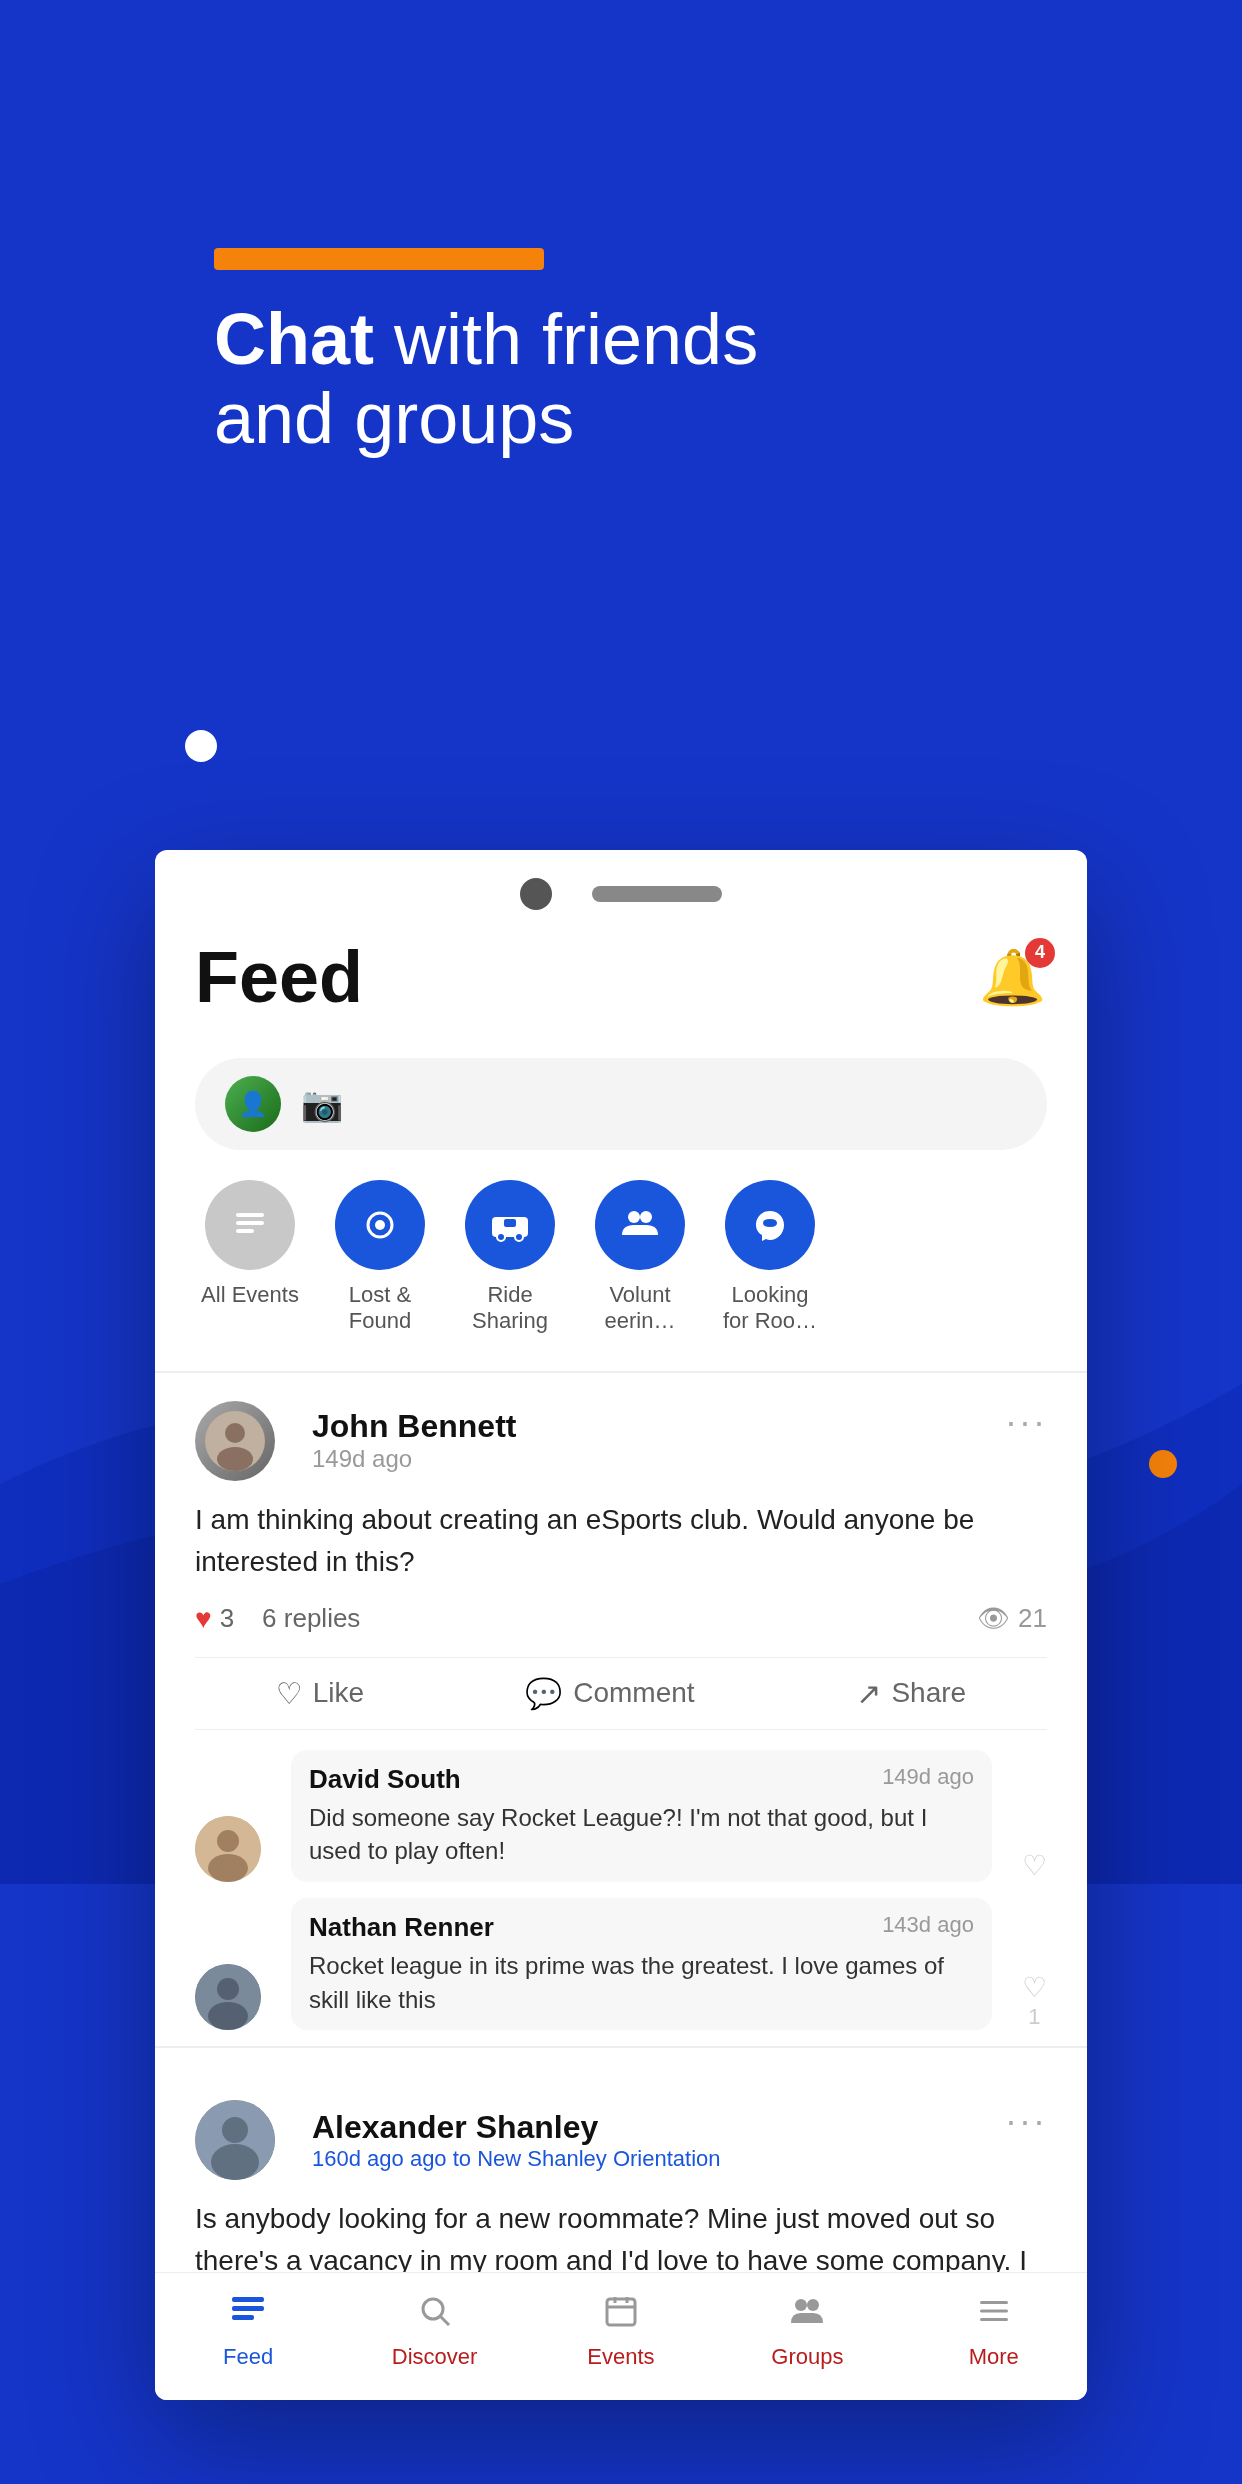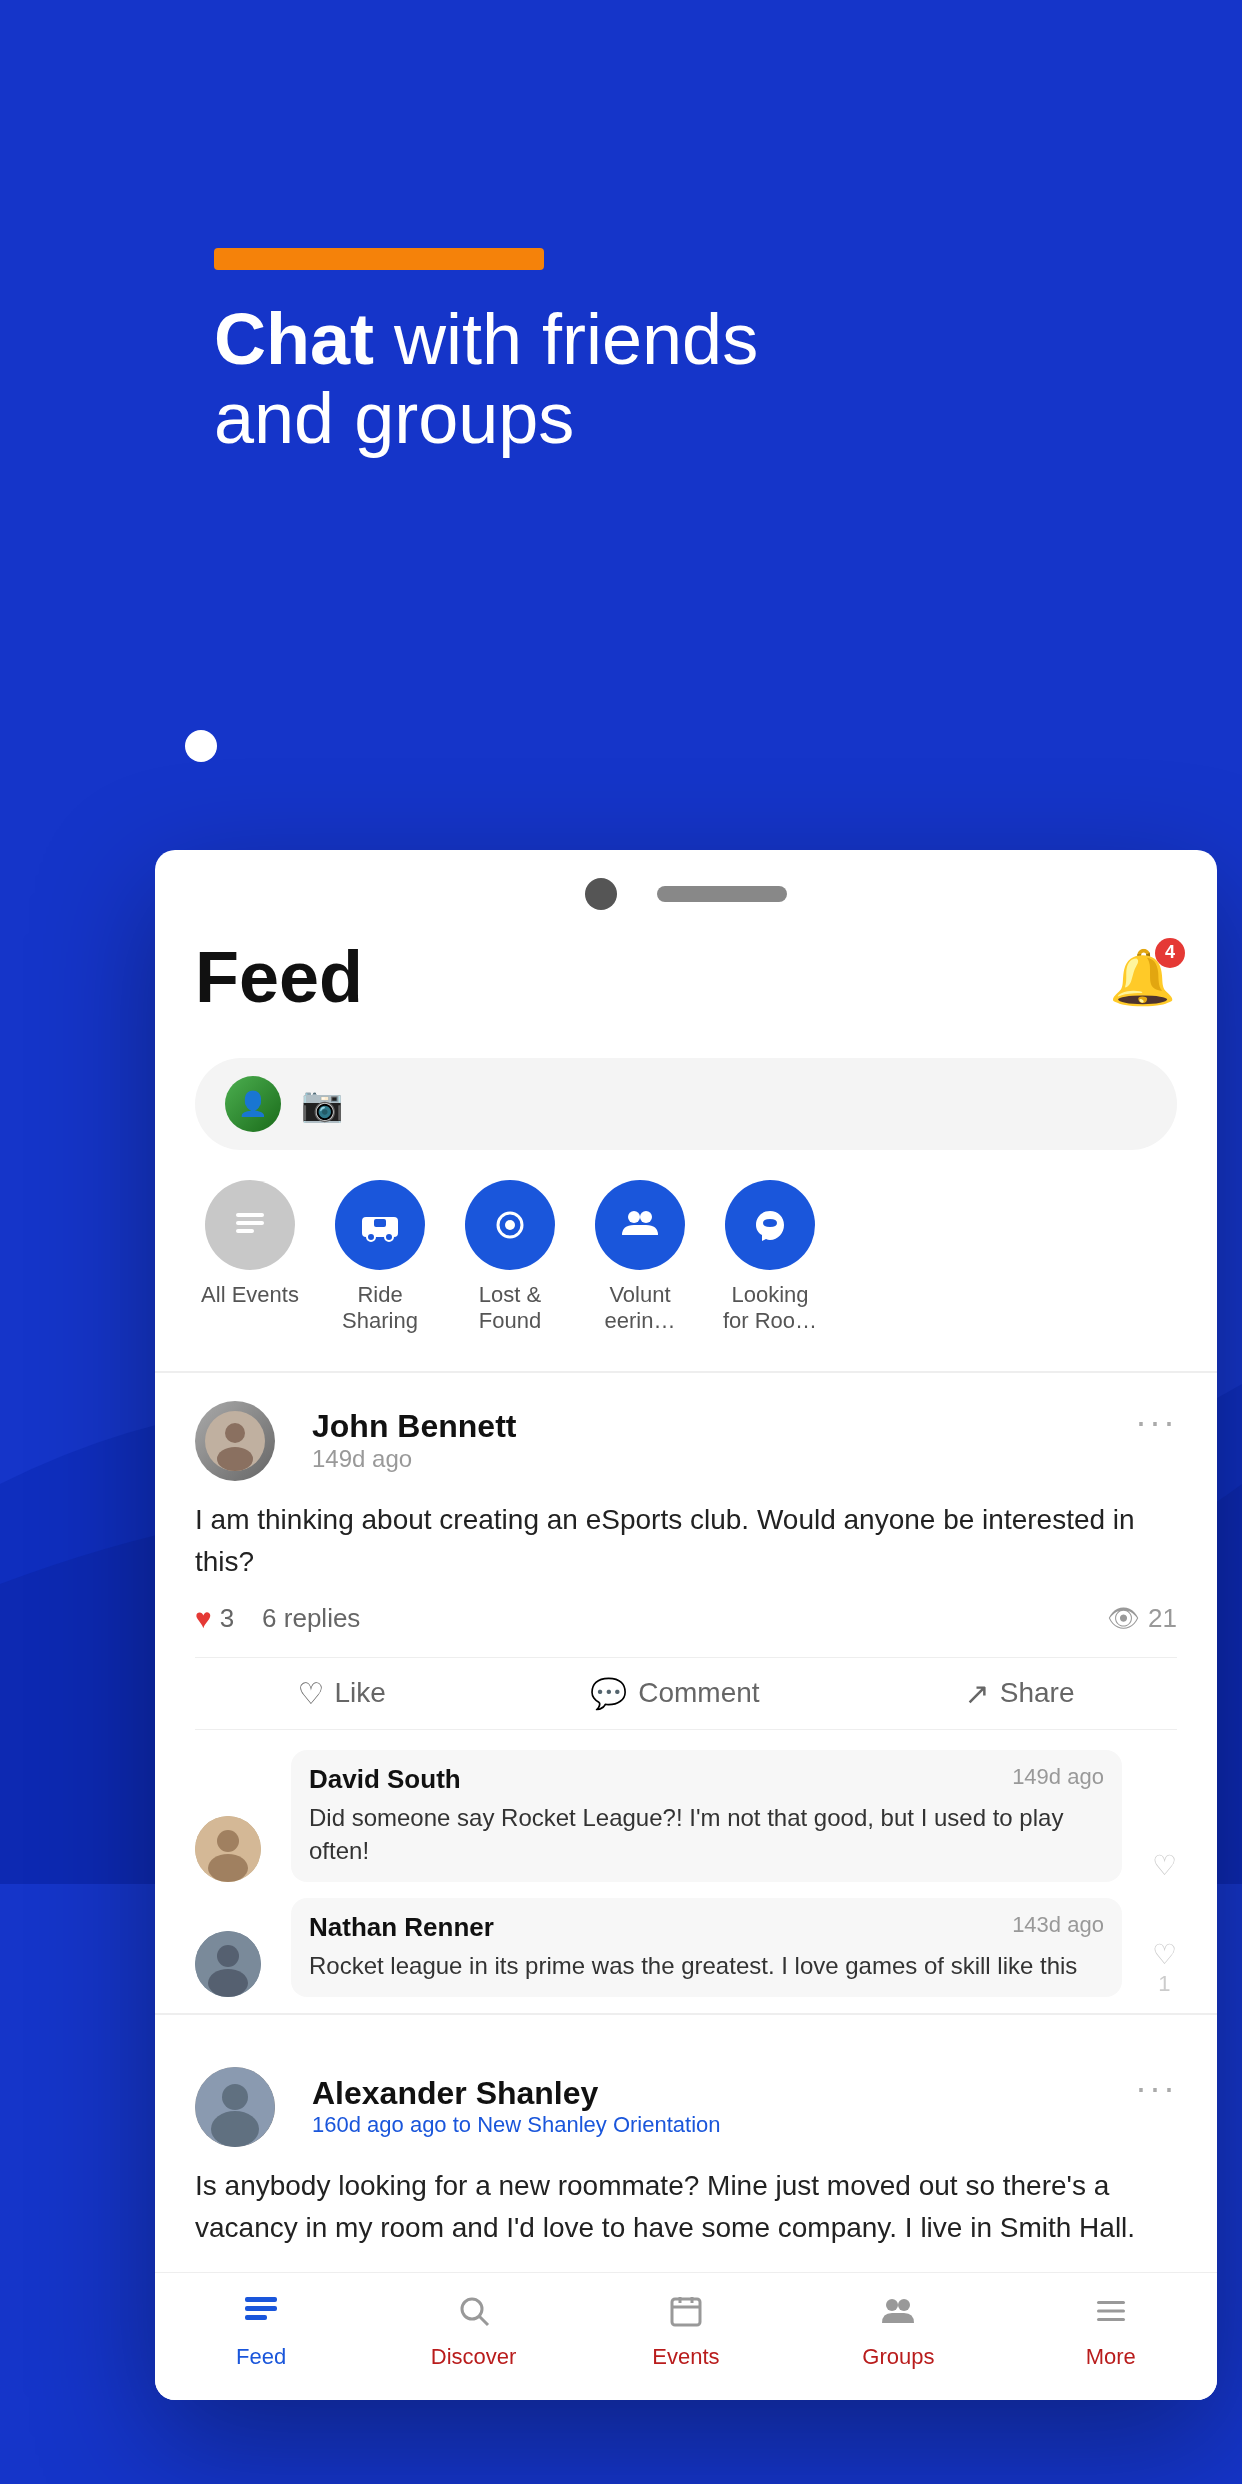--- a/index.html
+++ b/index.html
@@ -72,24 +72,24 @@
       border-radius: 50%;
       z-index: 2;
     }
     .dot-orange.right { top: 1450px; right: 65px; }
 
     
     .phone {
       position: absolute;
       top: 850px;
       left: 155px;
-      width: 1062px;
+      width: 932px;
       height: 1550px;
       background: white;
-      border-radius: 20px;
+      border-radius: 12px;
       z-index: 3;
       overflow: hidden;
       box-shadow: 0 40px 120px rgba(0,0,0,0.35);
     }
 
     
     .phone-top {
       display: flex;
       align-items: center;
       justify-content: center;
@@ -467,44 +467,44 @@
 
       <div class="category-item">
         <div class="cat-icon gray">
           <svg width="40" height="40" viewBox="0 0 40 40" fill="white">
             <rect x="6" y="8" width="28" height="4" rx="2"></rect>
             <rect x="6" y="16" width="28" height="4" rx="2"></rect>
             <rect x="6" y="24" width="18" height="4" rx="2"></rect>
           </svg>
         </div>
         <div class="cat-label">All Events</div>
+      </div>
+
+      <div class="category-item">
+        <div class="cat-icon blue">
+          <svg width="40" height="40" viewBox="0 0 40 40" fill="white">
+            <circle cx="20" cy="20" r="12" fill="none" stroke="white" stroke-width="3"></circle>
+            <circle cx="20" cy="20" r="5" fill="white"></circle>
+          </svg>
+        </div>
+        <div class="cat-label">Lost &amp;<br>Found</div>
       </div>
 
       <div class="category-item">
         <div class="cat-icon blue">
           <svg width="44" height="44" viewBox="0 0 44 44" fill="white">
             <rect x="4" y="14" width="36" height="20" rx="4" fill="white"></rect>
             <rect x="4" y="14" width="36" height="20" rx="4" fill="none" stroke="white" stroke-width="0"></rect>
             <path d="M4 22 Q22 10 40 22" fill="rgba(255,255,255,0.3)"></path>
             <circle cx="13" cy="34" r="4" fill="#1a56db" stroke="white" stroke-width="2"></circle>
             <circle cx="31" cy="34" r="4" fill="#1a56db" stroke="white" stroke-width="2"></circle>
             <rect x="16" y="16" width="12" height="8" rx="2" fill="#1a56db"></rect>
           </svg>
         </div>
         <div class="cat-label">Ride<br>Sharing</div>
-      </div>
-
-      <div class="category-item">
-        <div class="cat-icon blue">
-          <svg width="40" height="40" viewBox="0 0 40 40" fill="white">
-            <circle cx="20" cy="20" r="12" fill="none" stroke="white" stroke-width="3"></circle>
-            <circle cx="20" cy="20" r="5" fill="white"></circle>
-          </svg>
-        </div>
-        <div class="cat-label">Lost &amp;<br>Found</div>
       </div>
 
       <div class="category-item">
         <div class="cat-icon blue">
           <svg width="40" height="40" viewBox="0 0 40 40" fill="white">
             <circle cx="14" cy="12" r="6"></circle>
             <circle cx="26" cy="12" r="6"></circle>
             <path d="M2 30 Q2 20 14 20 Q20 20 20 20 Q20 20 26 20 Q38 20 38 30" fill="white"></path>
           </svg>
         </div>

